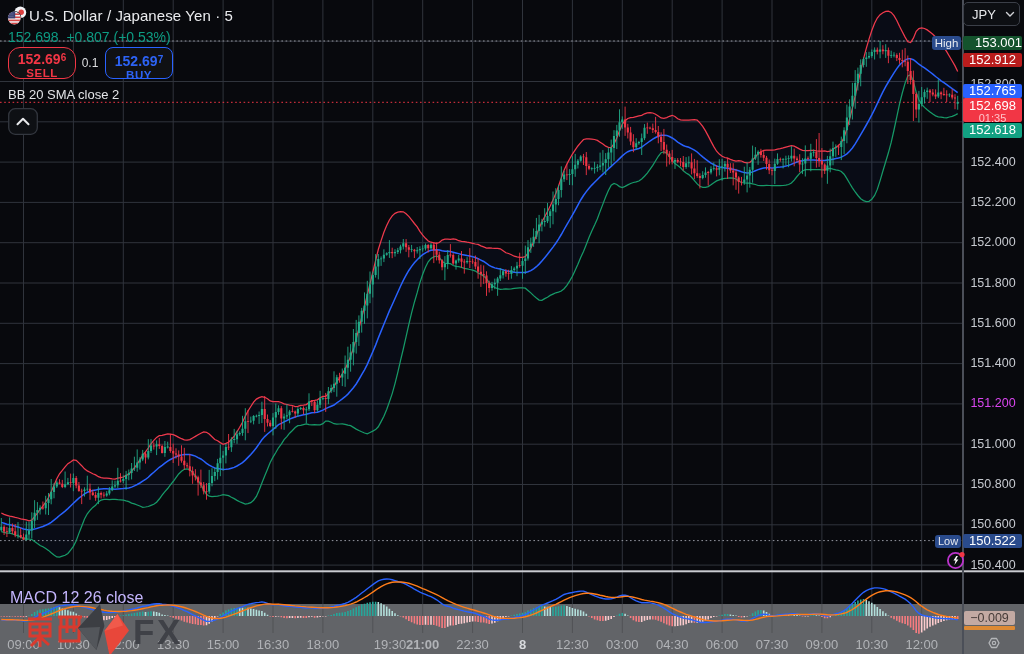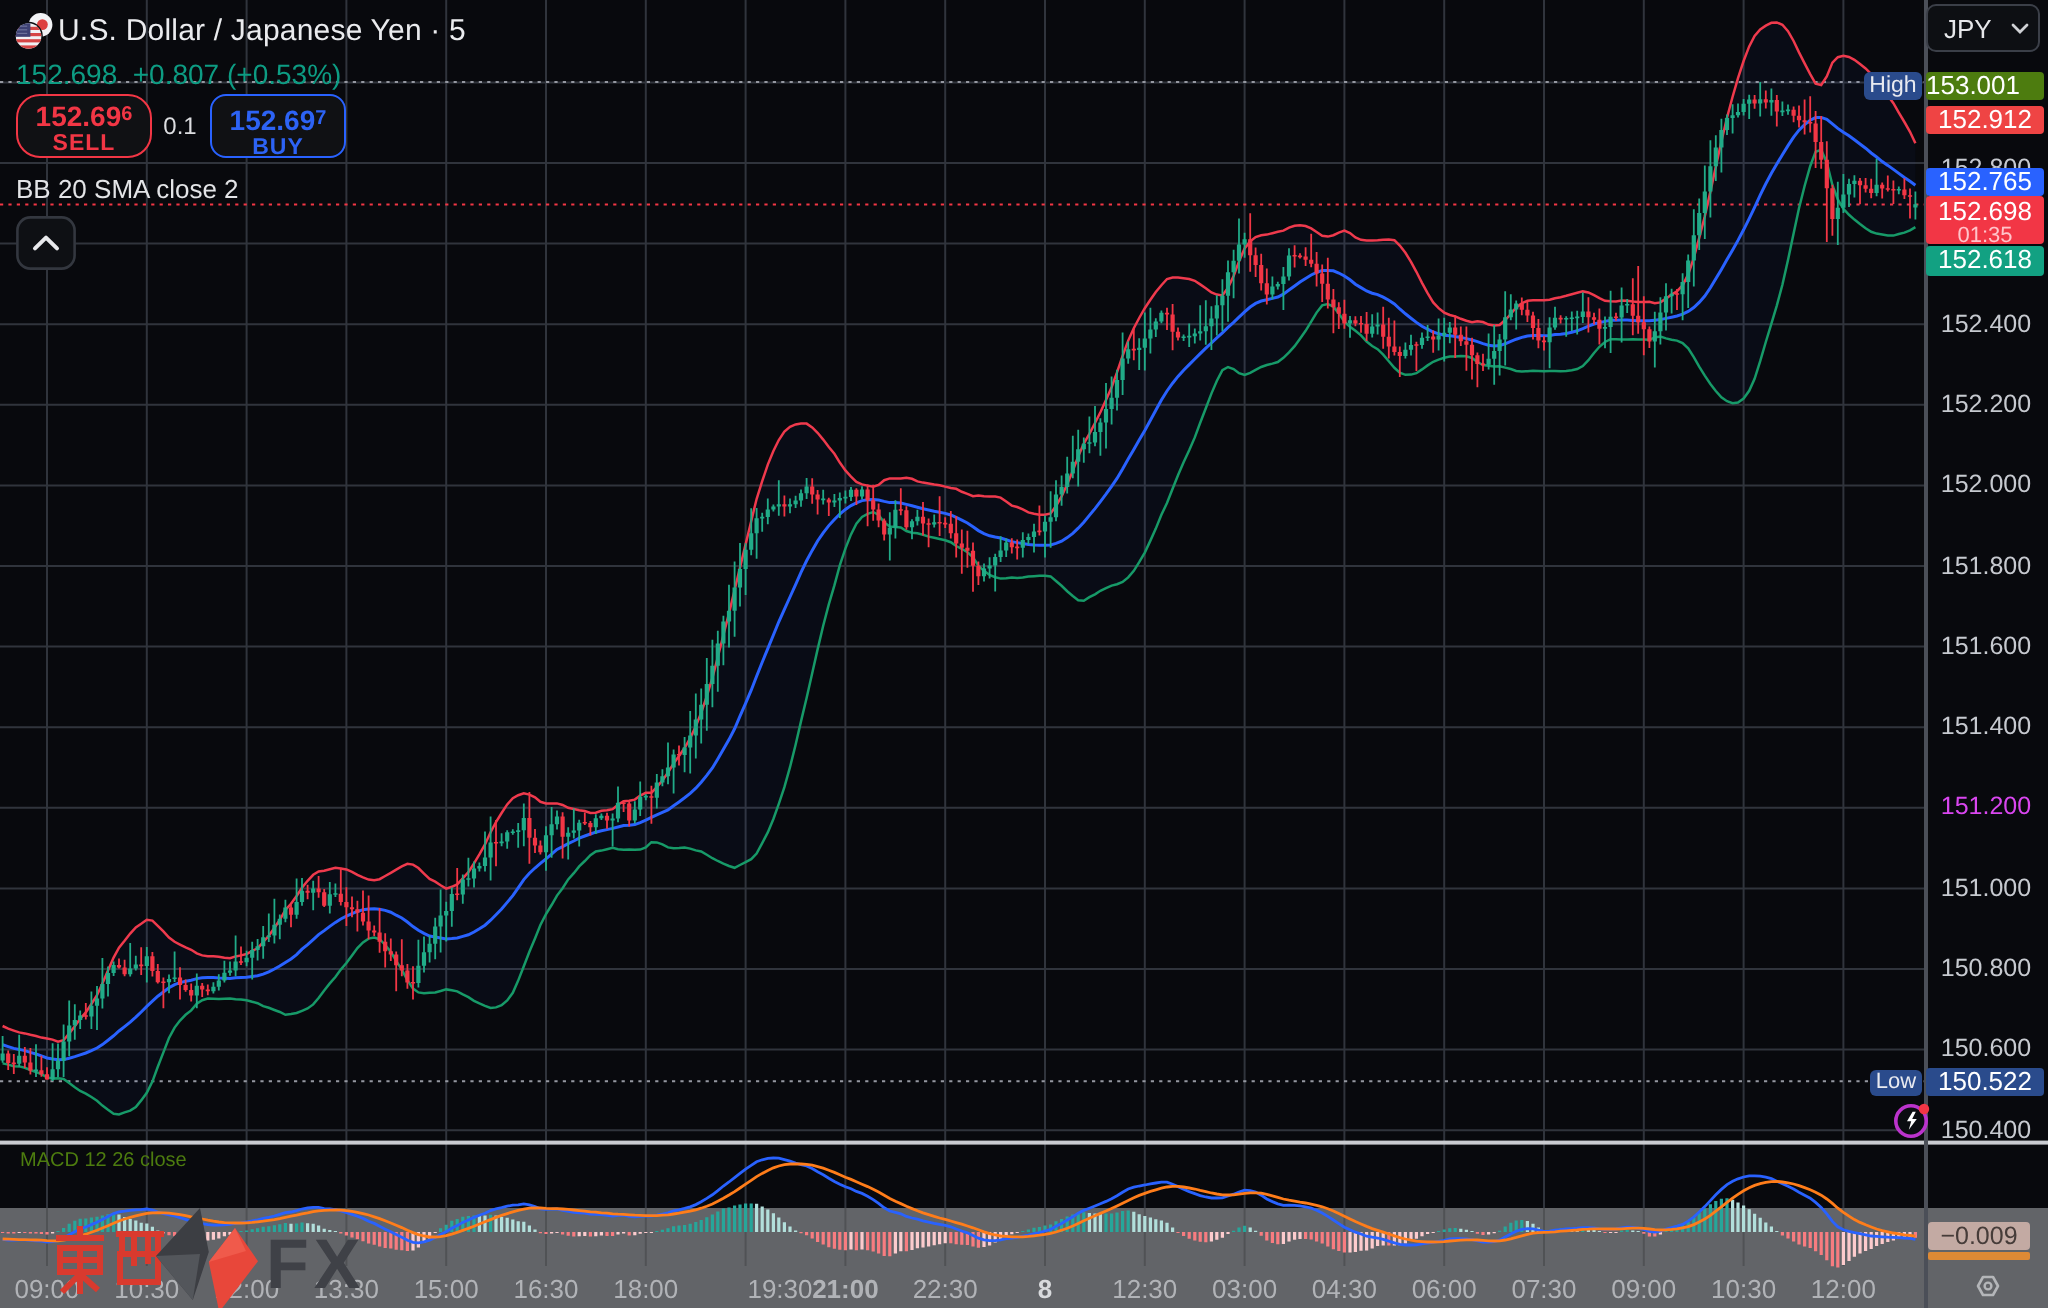--- a/index.html
+++ b/index.html
@@ -79,44 +79,44 @@
 <div class="abs" style="left:79px;top:56px;width:22px;text-align:center;font-size:12px;color:#dcdde0">0.1</div>
 <div class="abs" style="left:105px;top:47px;width:68px;height:32px;border:1.5px solid #2962ff;border-radius:8px;background:#101114;text-align:center">
 <div style="font-size:14px;font-weight:700;color:#2d63f5;line-height:15px;margin-top:4px">152.69<span style="font-size:10px;vertical-align:3px">7</span></div>
 <div style="font-size:11.5px;font-weight:700;color:#2d63f5;line-height:12px;letter-spacing:0.5px">BUY</div>
     </div>
 <div class="abs" style="left:8px;top:87px;font-size:13px;color:#e3e4e7">BB 20 SMA close 2</div>
 <svg class="abs" style="left:8px;top:108px" width="30" height="27" viewBox="0 0 30 27">
 <rect x="0.7" y="0.7" width="28.6" height="25.6" rx="6.5" fill="#0e1014" stroke="#33373f" stroke-width="1.3"></rect>
 <path d="M9.5 16.2 15 10.8l5.5 5.4" stroke="#e8e9ec" stroke-width="2" fill="none" stroke-linecap="round" stroke-linejoin="round"></path>
     </svg>
-<div class="abs" style="left:10px;top:575px;font-size:10px;color:#4d7c0f">MACD 12 26 close</div>
+<div class="abs" style="left:10px;top:589px;font-size:16px;color:#c4b5fd">MACD 12 26 close</div>
 <div class="abs" style="left:962px;top:0;width:1.5px;height:654px;background:#4b4f58"></div>
 <div class="abs" style="left:963px;top:2px;width:57px;height:24px;border:1.2px solid #3b3f48;border-radius:5px;background:#0d0f13"></div>
 <div class="abs" style="left:972px;top:7px;font-size:13px;color:#e6e7ea">JPY</div>
 <svg class="abs" style="left:1005px;top:11px" width="10" height="7" viewBox="0 0 10 7">
       <path d="M1.5 1.5l3.5 3.5 3.5-3.5" stroke="#cfd1d5" stroke-width="1.4" fill="none" stroke-linecap="round"></path>
     </svg>
 <div class="abs" style="left:963px;top:154.6px;width:60px;text-align:center;font-size:12.5px;color:#c6c9cf">152.400</div>
 <div class="abs" style="left:963px;top:194.9px;width:60px;text-align:center;font-size:12.5px;color:#c6c9cf">152.200</div>
 <div class="abs" style="left:963px;top:235.2px;width:60px;text-align:center;font-size:12.5px;color:#c6c9cf">152.000</div>
 <div class="abs" style="left:963px;top:275.5px;width:60px;text-align:center;font-size:12.5px;color:#c6c9cf">151.800</div>
 <div class="abs" style="left:963px;top:315.8px;width:60px;text-align:center;font-size:12.5px;color:#c6c9cf">151.600</div>
 <div class="abs" style="left:963px;top:356.1px;width:60px;text-align:center;font-size:12.5px;color:#c6c9cf">151.400</div>
 <div class="abs" style="left:963px;top:396.4px;width:60px;text-align:center;font-size:12.5px;color:#d946ef">151.200</div>
 <div class="abs" style="left:963px;top:436.7px;width:60px;text-align:center;font-size:12.5px;color:#c6c9cf">151.000</div>
 <div class="abs" style="left:963px;top:477.0px;width:60px;text-align:center;font-size:12.5px;color:#c6c9cf">150.800</div>
 <div class="abs" style="left:963px;top:517.3px;width:60px;text-align:center;font-size:12.5px;color:#c6c9cf">150.600</div>
 <div class="abs" style="left:963px;top:557.6px;width:60px;text-align:center;font-size:12.5px;color:#c6c9cf">150.400</div>
 <div class="abs" style="left:963px;top:77px;width:60px;text-align:center;font-size:12.5px;color:#c6c9cf;height:7px;overflow:hidden;line-height:15px">152.800</div>
 <div class="abs" style="left:932px;top:36px;width:29px;height:14px;background:#2a4b8c;border-radius:3px;text-align:center;font-size:11.5px;color:#e8eaf0;line-height:14px">High</div>
-<div class="abs" style="left:963px;top:35.5px;width:59px;height:14.5px;background:#4d7c0f;border-radius:2px;text-align:left;color:#fff">
+<div class="abs" style="left:963px;top:35.5px;width:59px;height:14.5px;background:#14532d;border-radius:2px;text-align:right;color:#fff">
       <div style="font-size:13px;line-height:14.5px">153.001</div>
     </div>
-<div class="abs" style="left:963px;top:52.5px;width:59px;height:14.5px;background:#ef4444;border-radius:2px;text-align:center;color:#fff">
+<div class="abs" style="left:963px;top:52.5px;width:59px;height:14.5px;background:#b91c1c;border-radius:2px;text-align:center;color:#fff">
       <div style="font-size:13px;line-height:14.5px">152.912</div>
     </div>
 <div class="abs" style="left:963px;top:83.5px;width:59px;height:14.5px;background:#2962ff;border-radius:2px;text-align:center;color:#fff">
       <div style="font-size:13px;line-height:14.5px">152.765</div>
     </div>
 <div class="abs" style="left:963px;top:97.5px;width:59px;height:24px;background:#f23645;border-radius:2px;text-align:center;color:#fff">
       <div style="font-size:13px;line-height:14px;margin-top:1px">152.698</div>
       <div style="font-size:11px;line-height:10px;color:#ffc4ca">01:35</div>
     </div>
 <div class="abs" style="left:963px;top:123px;width:59px;height:14.5px;background:#12a182;border-radius:2px;text-align:center;color:#fff">

